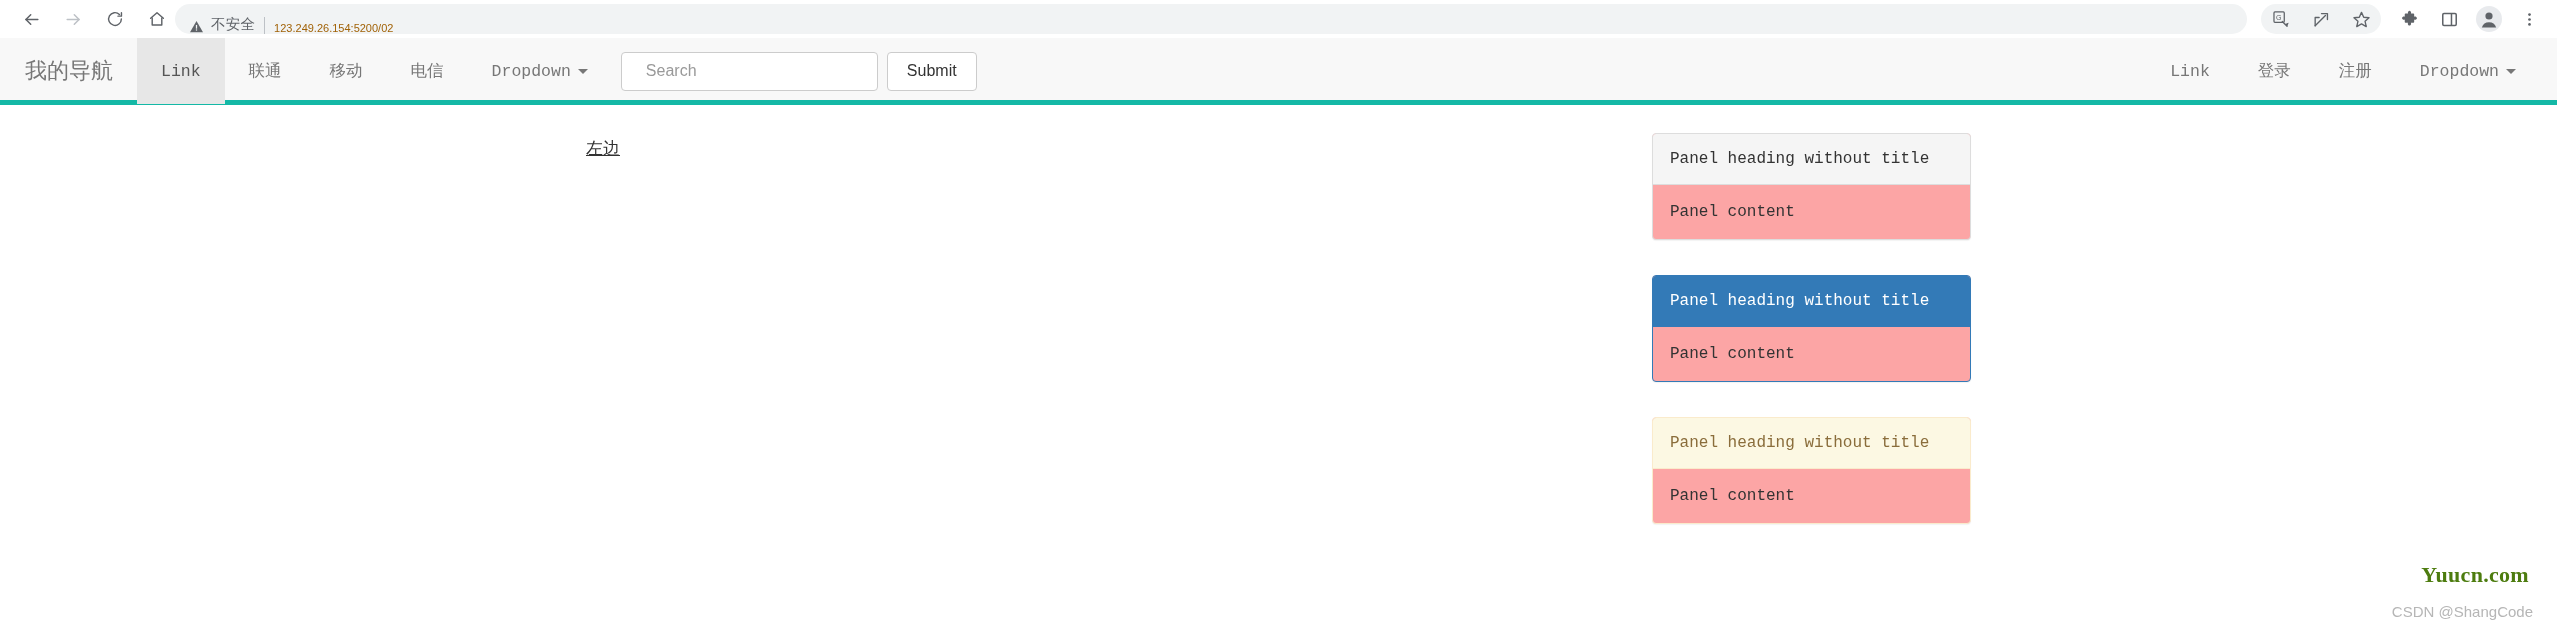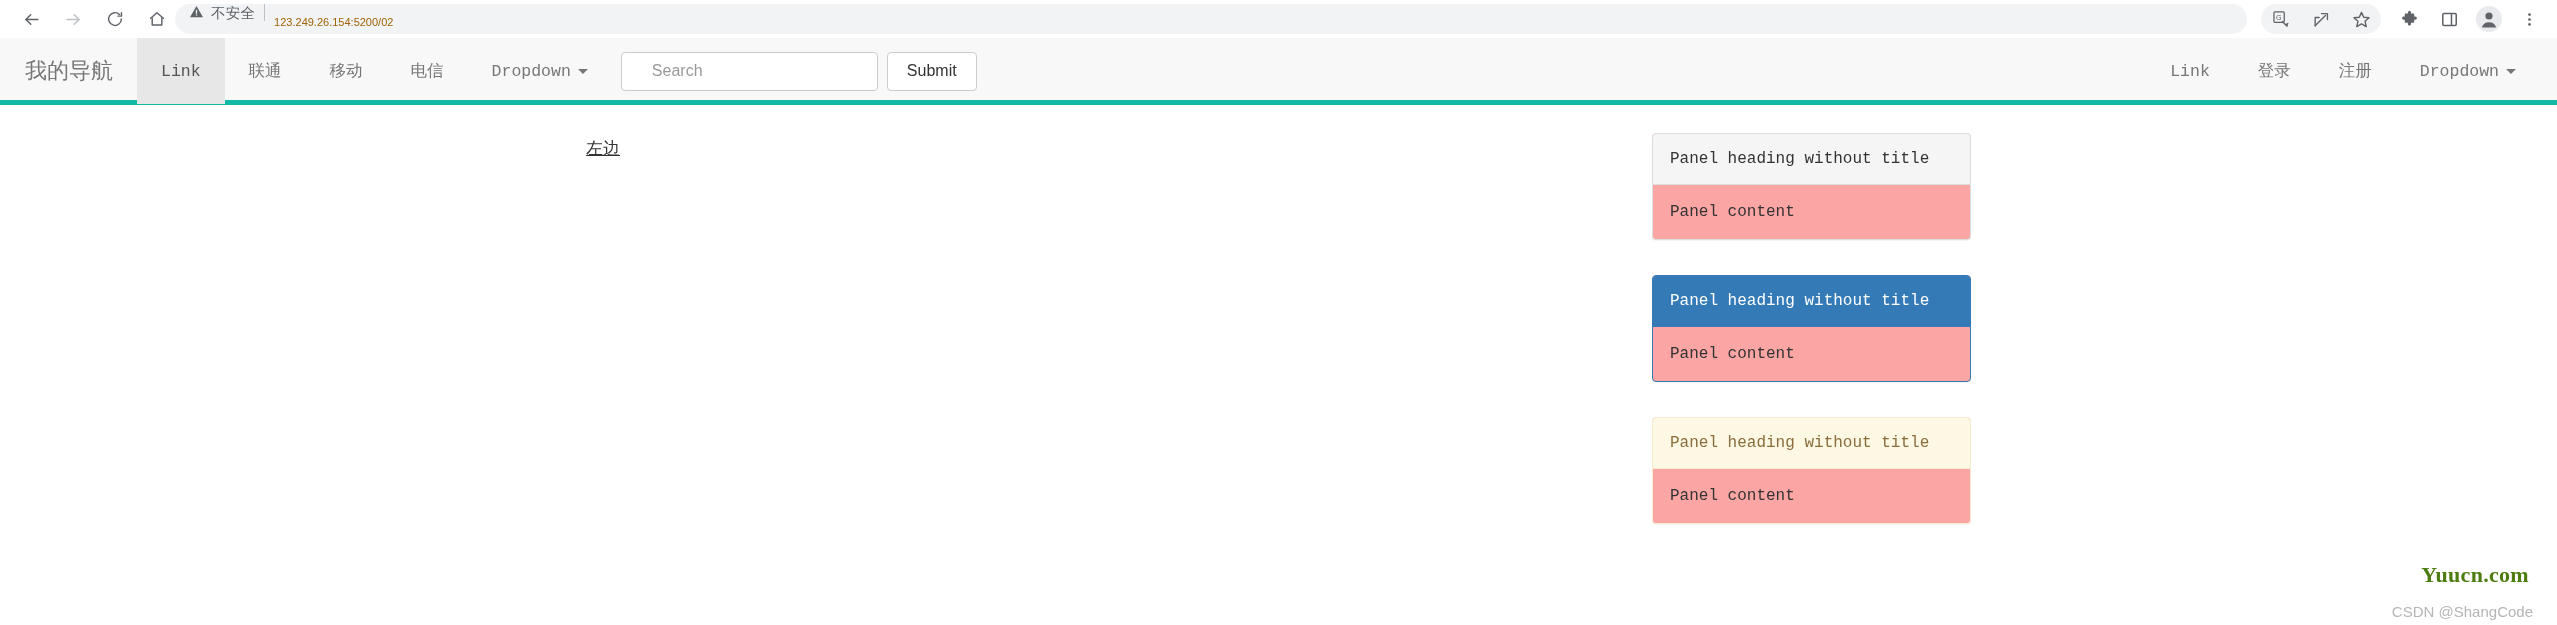--- a/index.html
+++ b/index.html
@@ -38,21 +38,21 @@
 
   .addressbar {
     position: absolute;
     left: 175px;
     top: 4px;
     height: 30px;
     width: 2072px;
     background: #f1f3f4;
     border-radius: 15px;
     display: flex;
-    align-items: flex-start;
+    align-items: flex-end;
     padding-left: 14px;
     cursor: text;
   }
   .warn-icon { display:flex; align-items:center; margin-right: 7px; }
   .not-secure {
     font-size: 14.5px;
     color: #5f6368;
     letter-spacing: 0.2px;
     white-space: nowrap;
   }
@@ -140,21 +140,21 @@
     display: flex;
     align-items: center;
     margin-left: 9px;
     gap: 9px;
   }
   .form-control {
     width: 257px;
     height: 39px;
     border: 1px solid #cccccc;
     border-radius: 4px;
-    padding: 0 30px;
+    padding: 0 24px;
     font-size: 16px;
     color: #555555;
     background: #ffffff;
     outline: none;
     font-family: "Liberation Sans", sans-serif;
   }
   .form-control::placeholder { color: #999999; }
   .btn-default {
     height: 39px;
     padding: 0 19px;

